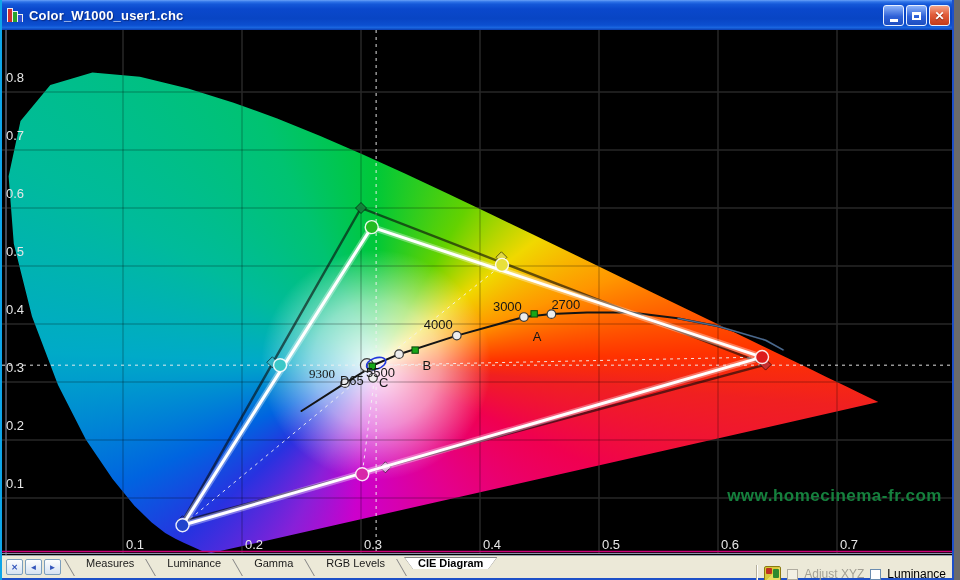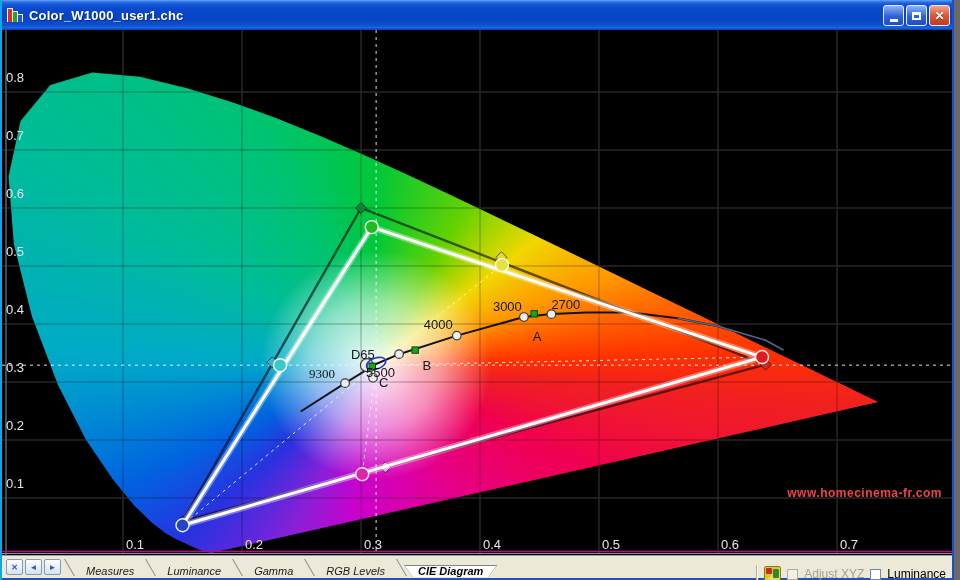--- a/index.html
+++ b/index.html
@@ -28,30 +28,30 @@
   #chart svg{position:absolute;left:0;top:0;}
   #horseshoe{position:absolute;left:0;top:0;width:956px;height:525px;
     background:
       radial-gradient(circle 115px at 374px 335px,rgba(255,255,255,.96),rgba(255,255,255,.55) 55%,rgba(255,255,255,0) 100%),
       conic-gradient(from 0deg at 374px 335px,
         #00c838 0deg,#64d200 30deg,#f0d800 52deg,#ff9600 70deg,#ff3200 88deg,#f02020 95deg,
         #f00050 115deg,#e4008c 150deg,#cc00cc 188deg,#8820d8 207deg,#2832e0 228deg,#0064e0 245deg,
         #00aac8 272deg,#00bb9b 300deg,#00c371 335deg,#00c838 360deg);}
   .tick{position:absolute;font-size:13px;color:#e6e6e6;}
   .bb-label{position:absolute;font-size:13px;color:#161616;font-weight:normal;white-space:nowrap;}
-  #watermark{position:absolute;right:16px;top:456px;font-size:12px;font-weight:bold;color:#ef4444;letter-spacing:.5px;}
+  #watermark{position:absolute;right:16px;top:456px;font-size:17px;font-weight:bold;color:#15803d;letter-spacing:.5px;}
   
   #statusbar{position:absolute;left:0;top:555px;width:956px;height:22px;background:#ece9d8;
     border-top:1px solid #98a0a8;border-bottom:3px solid #1e50c8;box-sizing:content-box;
     display:flex;align-items:center;font-size:11px;}
   #tab-nav{display:flex;gap:2px;margin-left:4px;}
   .navbtn{width:17px;height:16px;background:linear-gradient(180deg,#fdfefe,#d6e2f2);
     border:1px solid #7b9ebd;border-radius:2px;color:#3355bb;font-size:8px;line-height:15px;
     text-align:center;box-sizing:border-box;font-weight:bold;}
-  #tabs{display:flex;align-items:flex-end;height:20px;margin-left:6px;font-style:italic;}
+  #tabs{display:flex;align-items:flex-start;height:20px;margin-left:6px;}
   .tabsep{width:1px;height:17px;background:#848484;transform:skewX(30deg);margin:0 2px;align-self:center;}
   .tab{position:relative;display:flex;align-items:center;padding:0 14px;color:#1a1a1a;}
   .tab.active{font-weight:bold;color:#000;}
   .tab .tab-bg{position:absolute;inset:0;}
   .tab.active .tab-bg{background:#848484;clip-path:polygon(0 0,100% 0,calc(100% - 9px) 100%,9px 100%);}
   .tab.active .tab-bg::after{content:'';position:absolute;left:1px;right:1px;top:1px;bottom:0;
     background:#fff;clip-path:polygon(0 0,100% 0,calc(100% - 8px) 100%,8px 100%);}
   .tab span.lbl{position:relative;z-index:2;}
   #footer-right{position:absolute;right:6px;top:556px;height:20px;display:flex;align-items:center;gap:6px;font-size:12px;margin-top:8px;}
   .vdiv{width:1px;height:18px;background:#b4ae9c;border-right:1px solid #fff;}
@@ -158,21 +158,21 @@
         <circle cx="397.08000000000004" cy="324.16" r="4.3" fill="#ededed" stroke="#3c3c3c" stroke-width="1.2"></circle>
         <circle cx="454.79499999999996" cy="305.6" r="4.3" fill="#ededed" stroke="#3c3c3c" stroke-width="1.2"></circle>
         <circle cx="521.911" cy="287.04" r="4.3" fill="#ededed" stroke="#3c3c3c" stroke-width="1.2"></circle>
         <circle cx="549.4" cy="284.14" r="4.3" fill="#ededed" stroke="#3c3c3c" stroke-width="1.2"></circle>
         <rect x="367.10499999999996" y="333.14000000000004" width="6.4" height="6.4" fill="#17a617" stroke="#0a4a0a" stroke-width="1"></rect>
         <rect x="409.945" y="316.90000000000003" width="6.4" height="6.4" fill="#17a617" stroke="#0a4a0a" stroke-width="1"></rect>
         <rect x="528.9449999999999" y="280.65000000000003" width="6.4" height="6.4" fill="#17a617" stroke="#0a4a0a" stroke-width="1"></rect>
       </svg>
     <div id="labels">
         <div class="bb-label" style="left: 307.054px; top: 336.16px; font-family: Liberation Serif, serif;">9300</div>
-        <div class="bb-label" style="left: 337.95px; top: 317px; margin-left: 11px;">D65</div>
+        <div class="bb-label" style="left: 337.95px; top: 343px;">D65</div>
         <div class="bb-label" style="left: 377.019px; top: 344.824px;">C</div>
         <div class="bb-label" style="left: 364.08px; top: 323px; margin-top: 12px;">5500</div>
         <div class="bb-label" style="left: 421.795px; top: 286.6px;">4000</div>
         <div class="bb-label" style="left: 490.911px; top: 269.04px;">3000</div>
         <div class="bb-label" style="left: 549.4px; top: 267.14px;">2700</div>
         <div class="bb-label" style="left: 530.644px; top: 298.708px;">A</div>
         <div class="bb-label" style="left: 420.596px; top: 328.072px;">B</div>
         <div class="tick" style="left: 124px; top: 507px;">0.1</div>
         <div class="tick" style="left: 243px; top: 507px;">0.2</div>
         <div class="tick" style="left: 362px; top: 507px;">0.3</div>

